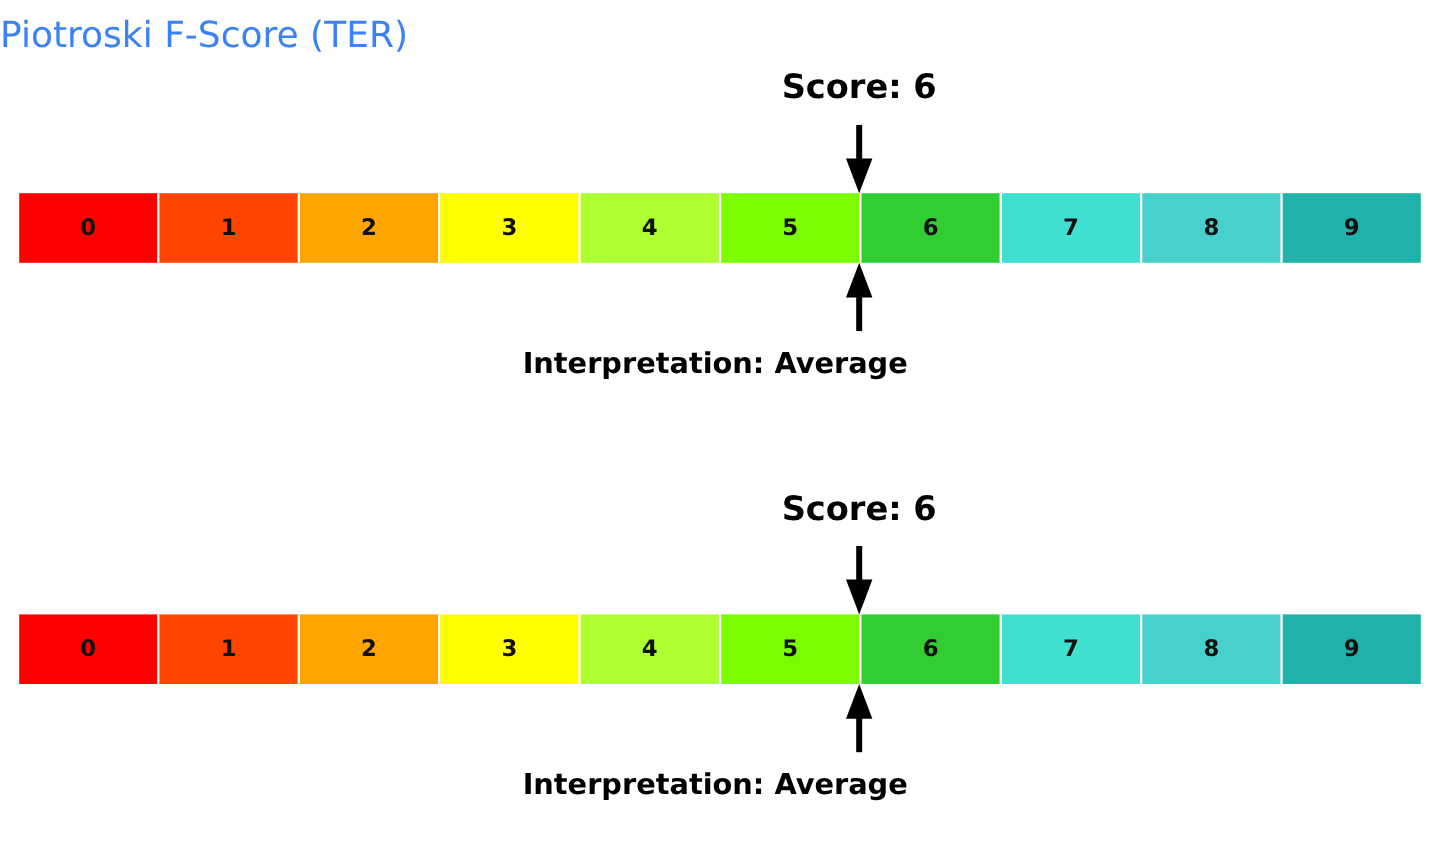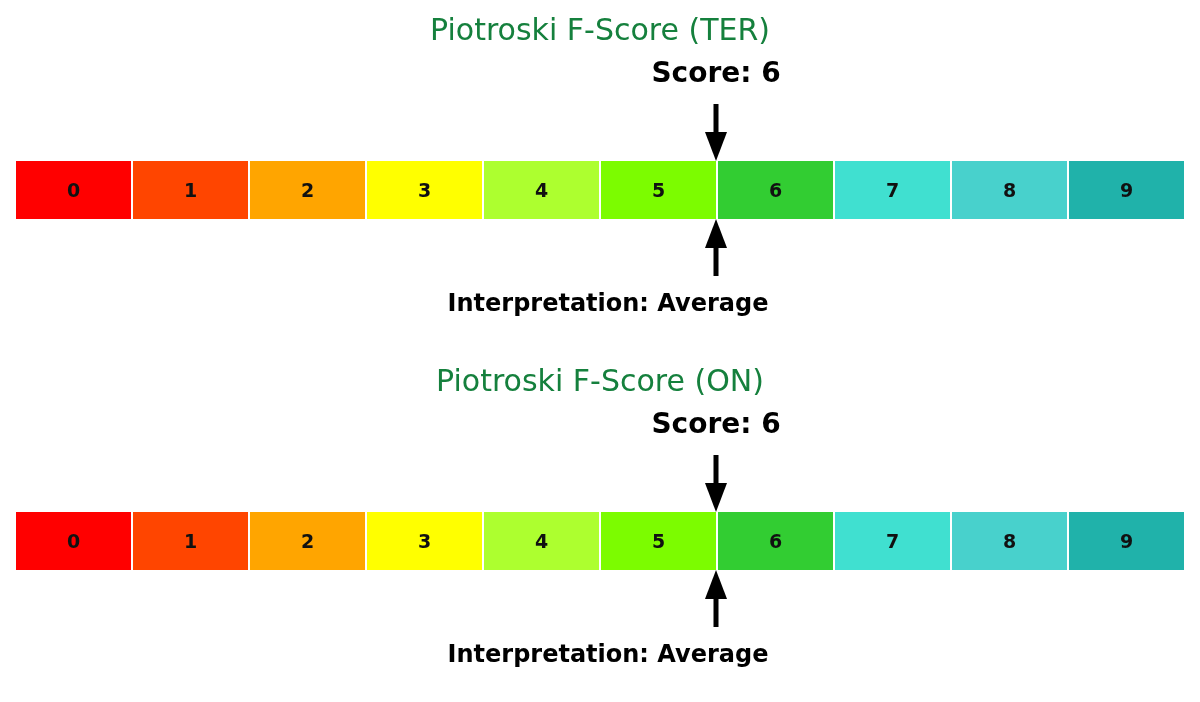--- a/index.html
+++ b/index.html
@@ -1,32 +1,32 @@
 <!DOCTYPE html>
 <html><head>
 <meta charset="utf-8">
 <style>
   html, body { margin: 0; padding: 0; background: #ffffff; }
   body { width: 1200px; height: 702px; position: relative; overflow: hidden;
          font-family: "DejaVu Sans", sans-serif; }
   .gauge { position: absolute; left: 0; width: 1200px; height: 351px; }
-  .title { position: absolute; left: 0; width: 1200px; text-align: center;
-           color: #15803d; font-size: 30px; font-weight: normal; top: 10px; line-height: 40px; }
+  .title { position: absolute; left: 0; width: 1200px; text-align: left;
+           color: #3b82f6; font-size: 30px; font-weight: normal; top: 10px; line-height: 40px; }
   .score { position: absolute; left: 716px; transform: translateX(-50%);
            top: 56px; font-size: 28px; font-weight: bold; color: #000; white-space: nowrap; line-height: 34px; }
   .bar { position: absolute; left: 16px; top: 161px; width: 1168px; height: 58px; display: flex; }
   .seg { flex: 1 1 0; height: 100%; display: flex; align-items: center; justify-content: center;
          font-weight: bold; font-size: 19px; color: #111; box-sizing: border-box;
          border-right: 2px solid #ffffff; }
   .seg:last-child { border-right: none; }
   .arrow { position: absolute; left: 704px; width: 24px; }
   .arrow-down { top: 104px; height: 57px; }
   .arrow-up { top: 219px; height: 57px; }
   .interp { position: absolute; left: 0; width: 1184px; text-align: center; top: 286px;
-            font-size: 24px; font-weight: bold; color: #000; line-height: 34px; padding-left: 16px; }
+            font-size: 24px; font-weight: bold; color: #000; line-height: 34px; padding-left: 4px; }
   .interp span { position: relative; left: 0; }
 </style>
 </head>
 <body>
 
 <div class="gauge" style="top:0px;">
   <div class="title">Piotroski F-Score (TER)</div>
   <div class="score">Score: 6</div>
   <svg class="arrow arrow-down" viewBox="0 0 24 57">
     <rect x="9.5" y="0" width="5" height="30" fill="#000"></rect>
@@ -45,21 +45,20 @@
     <div class="seg" style="background: rgb(32, 178, 170);">9</div>
   </div>
   <svg class="arrow arrow-up" viewBox="0 0 24 57">
     <polygon points="12,0 23,29 1,29" fill="#000"></polygon>
     <rect x="9.5" y="27" width="5" height="30" fill="#000"></rect>
   </svg>
   <div class="interp"><span>Interpretation: Average</span></div>
 </div>
 
 <div class="gauge" style="top:351px;">
-  <div class="title">Piotroski F-Score (ON)</div>
   <div class="score">Score: 6</div>
   <svg class="arrow arrow-down" viewBox="0 0 24 57">
     <rect x="9.5" y="0" width="5" height="30" fill="#000"></rect>
     <polygon points="1,28 23,28 12,57" fill="#000"></polygon>
   </svg>
   <div class="bar">
     <div class="seg" style="background: rgb(255, 0, 0);">0</div>
     <div class="seg" style="background: rgb(255, 69, 0);">1</div>
     <div class="seg" style="background: rgb(255, 165, 0);">2</div>
     <div class="seg" style="background: rgb(255, 255, 0);">3</div>

